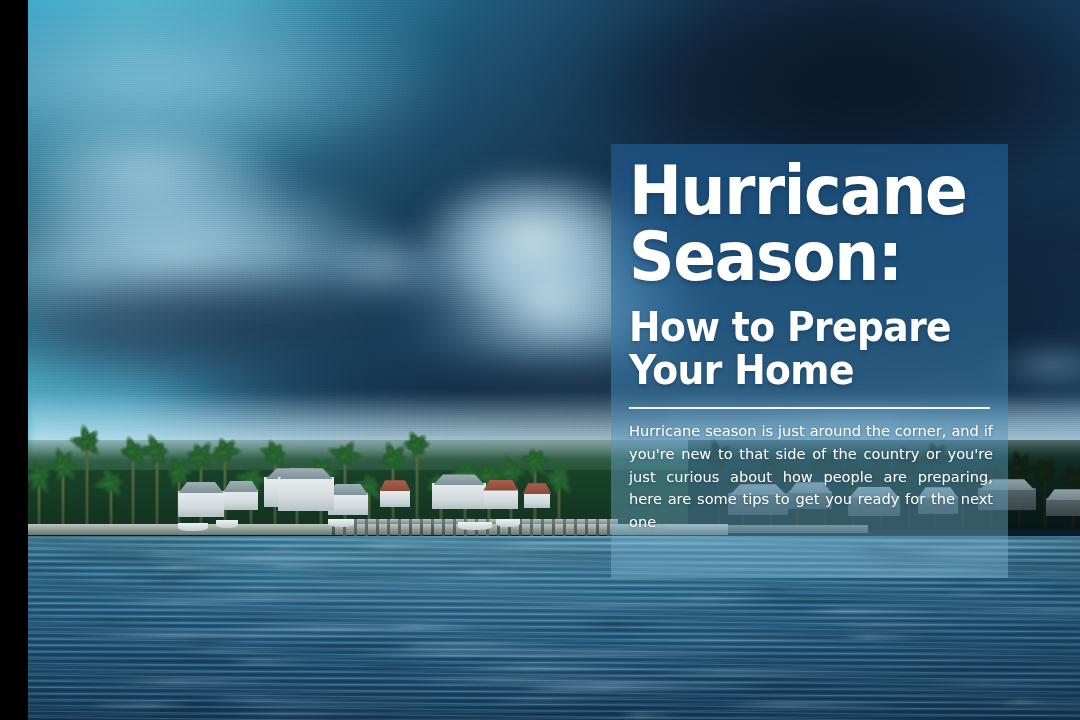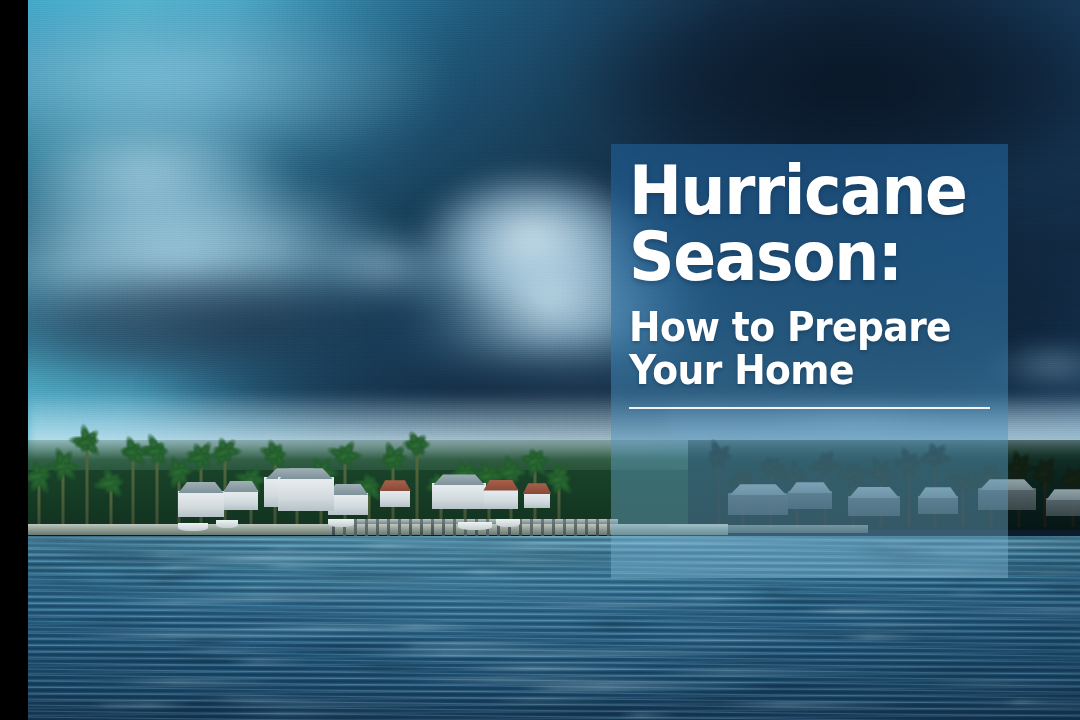--- a/index.html
+++ b/index.html
@@ -913,16 +913,17 @@
     <div class="card-inner">
       <div class="h1">
         <div>Hurricane</div>
         <div>Season:</div>
       </div>
       <div class="h2">
         <div>How to Prepare</div>
         <div>Your Home</div>
       </div>
       <div class="rule"></div>
+      <p class="body">Hurricane season is just around the corner, and if you're new to that side of the country or you're just curious about how people are preparing, here are some tips to get you ready for the next one</p>
     </div>
   </div>
 
 </div>
 
 </body></html>

